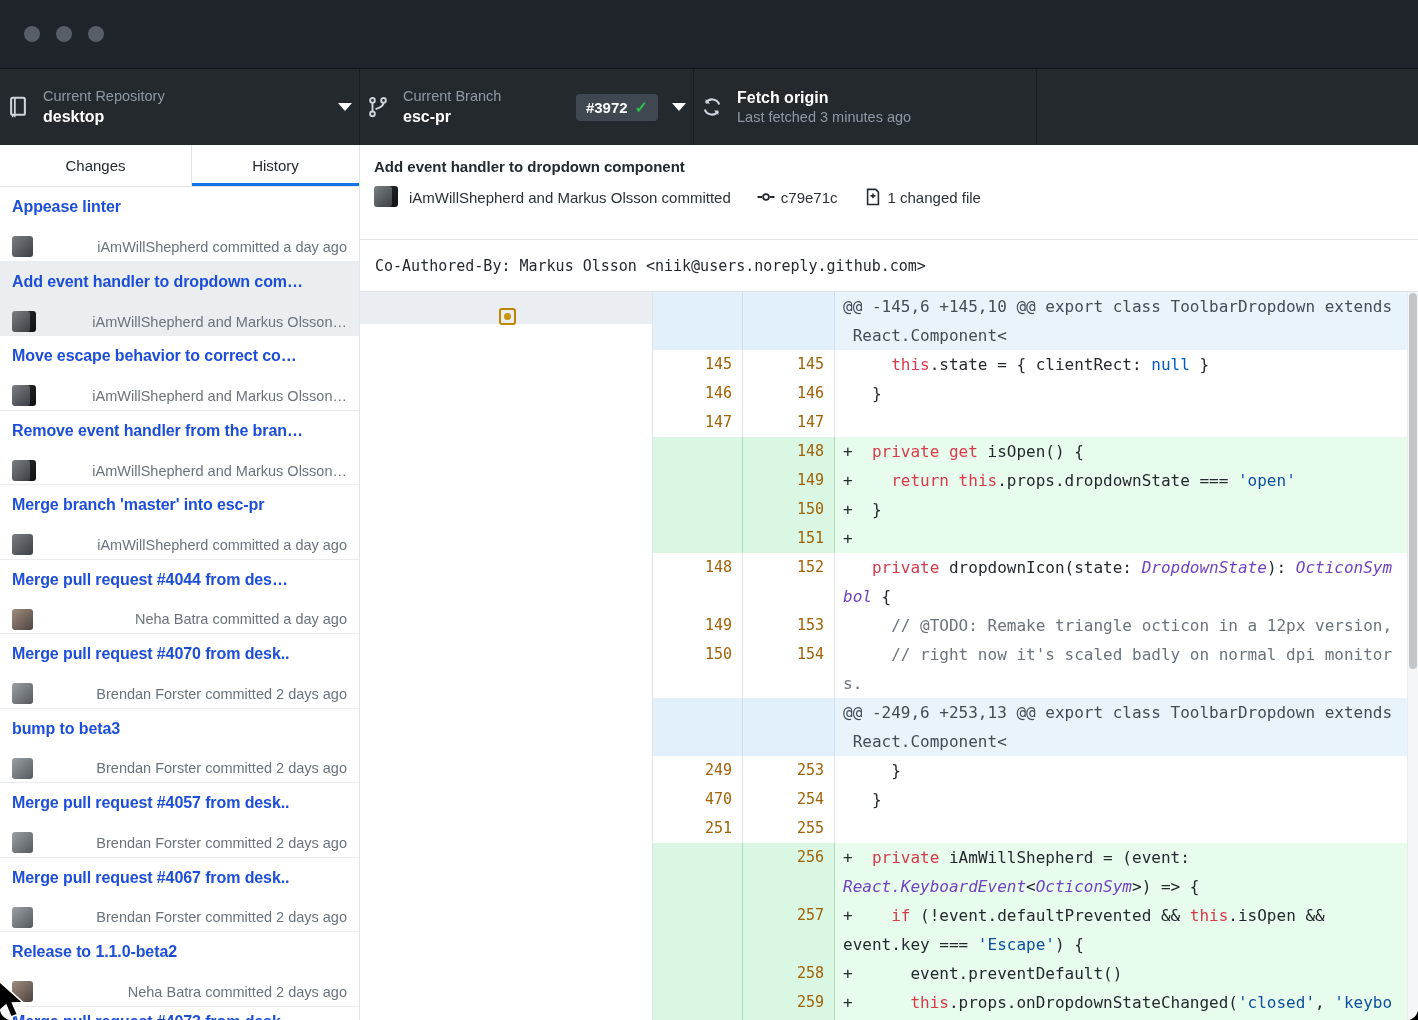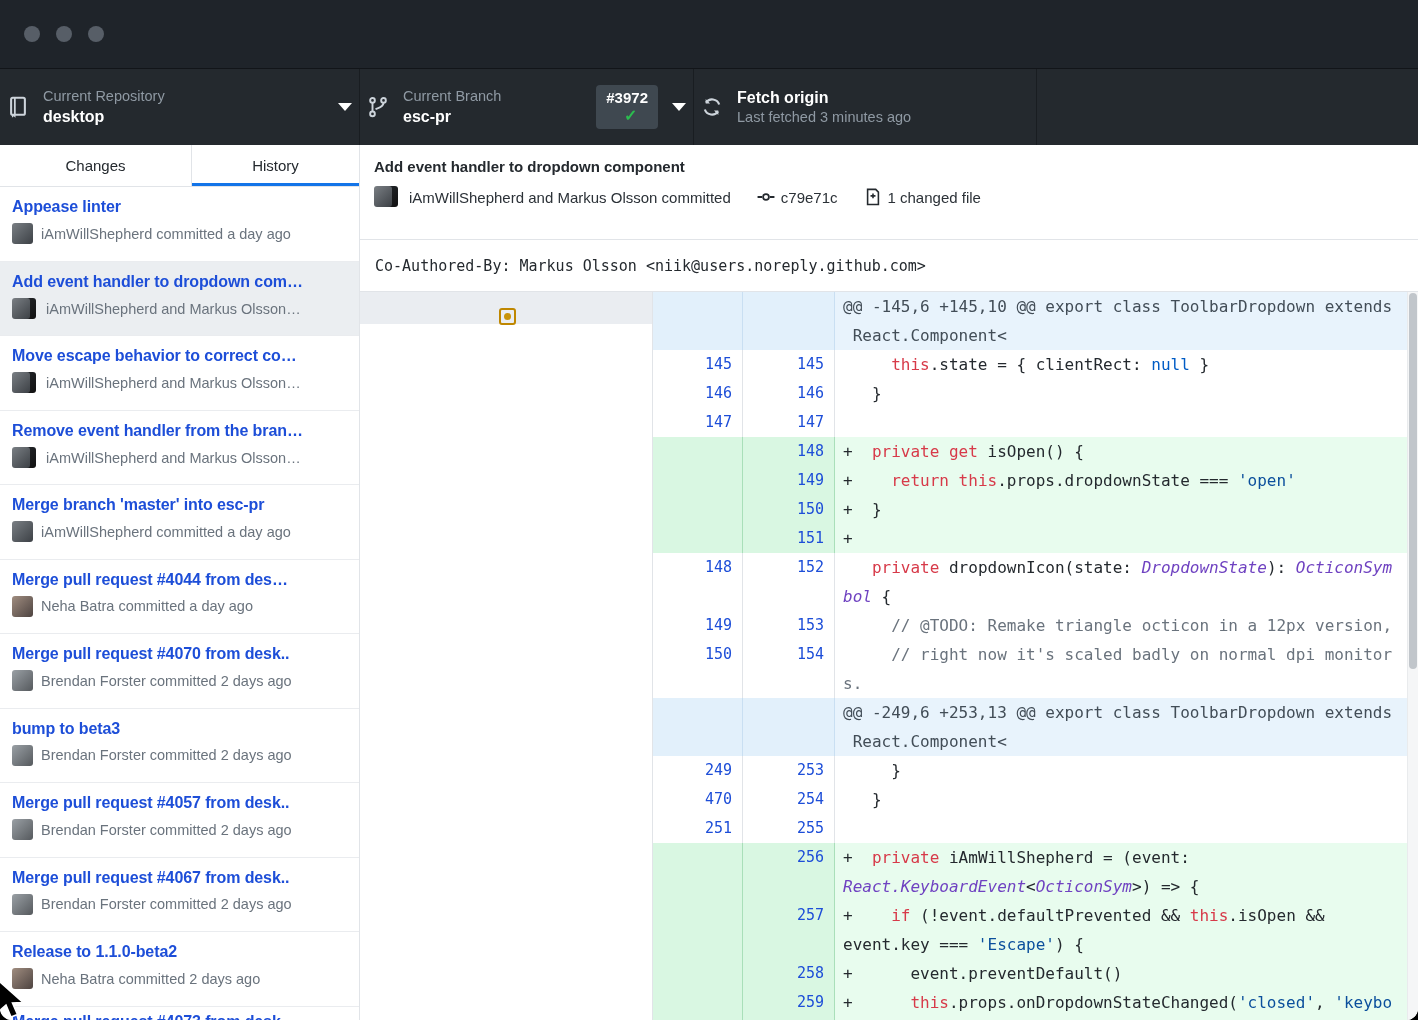--- a/index.html
+++ b/index.html
@@ -19,41 +19,41 @@
   .tb-sec.repo   { width:360px; }
   .tb-sec.branch { width:334px; }
   .tb-sec.fetch  { width:343px; }
   .tb-icon { width:22px; height:22px; margin-right:14px; flex:none; }
   .tb-col  { display:flex; flex-direction:column; justify-content:center; min-width:0; }
   .tb-label { font-size:14.5px; color:#8f99a3; line-height:19px; }
   .tb-value { font-size:16px; color:#fff; font-weight:bold; line-height:21px; }
   .caret { width:0; height:0; border-left:7px solid transparent; border-right:7px solid transparent;
            border-top:8px solid #fff; margin-left:auto; }
   .pr-badge { margin-left:14px; background:#3f4850; border-radius:4px; padding:4px 10px;
-              color:#fff; font-weight:bold; font-size:15px; display:flex; align-items:center;flex-direction:column; }
+              color:#fff; font-weight:bold; font-size:15px; display:flex; align-items:center; }
   .pr-badge .chk { color:#2bbd4f; font-weight:bold; margin-left:7px; font-size:16px; }
   .branch .caret { margin-left:14px; }
 
   
   .app { display:flex; height:875px; }
   .sidebar { width:360px; flex:none; border-right:1px solid #e1e4e8; display:flex;
              flex-direction:column; background:#fff; }
   .tabs { height:42px; display:flex; flex:none; border-bottom:1px solid #e1e4e8; }
   .tab { flex:1; display:flex; align-items:center; justify-content:center; font-size:15px;
          color:#24292e; cursor:pointer;margin-left:12px; }
   .tab + .tab { border-left:1px solid #e1e4e8; }
   .tab.active { box-shadow:inset 0 -3px 0 #1374e8; font-weight:normal; }
 
   .commit-list { flex:1; overflow:hidden; }
   .citem { height:74.5px; padding:11px 12px 0 12px; border-bottom:1px solid #eaecef; cursor:pointer; }
   .citem.selected { background:#ebeef1; }
   .citem.partial { height:13px; padding-top:6px; border-bottom:none; overflow:hidden; }
   .ctitle { font-size:16px; font-weight:bold; color:#1d4ed8; white-space:nowrap;
             overflow:hidden; letter-spacing:-0.1px; }
-  .cmeta { display:flex; align-items:center; margin-top:7px; }
+  .cmeta { display:flex; align-items:center; margin-top:20px;justify-content:space-between; }
   .cmeta span { font-size:14.5px; color:#6a737d; white-space:nowrap; overflow:hidden; }
   .av { width:21px; height:21px; border-radius:3px; flex:none; margin-right:8px;
         background:linear-gradient(135deg,#7a7f84,#3c4045); }
   .av.neha { background:linear-gradient(135deg,#a08d80,#4d4340); }
   .av.brendan { background:linear-gradient(135deg,#9aa0a5,#55595d); }
   .av-stack { position:relative; width:26px; height:22px; flex:none; margin-right:8px; }
   .av-stack .a1 { position:absolute; left:0; top:0; width:18px; height:21px; border-radius:3px;
                   background:linear-gradient(135deg,#7a7f84,#3c4045); z-index:2; }
   .av-stack .a2 { position:absolute; left:10px; top:0; width:14px; height:21px; border-radius:3px;
                   background:linear-gradient(135deg,#23262a,#111); z-index:1; }
@@ -80,21 +80,21 @@
   .mod-icon::after { content:""; position:absolute; left:50%; top:50%; width:7px; height:7px;
                      margin:-3.5px 0 0 -3.5px; border-radius:50%; background:#c9940a; }
 
   
   .diff { flex:1; position:relative; overflow:hidden; background:#fff; }
   .diff-scroll { position:absolute; left:0; right:11px; top:0; }
   .drow { display:flex; align-items:stretch; }
   .g1 { width:90px; flex:none; border-right:1px solid #e1e4e8; }
   .g2 { width:92px; flex:none; border-right:1px solid #e1e4e8; }
   .gut { font-family:"DejaVu Sans Mono", monospace; font-size:15px; line-height:29px;
-         color:#1d4ed8; text-align:right; padding-right:10px; }
+         color:#a16207; text-align:right; padding-right:10px; }
   .code { flex:1; font-family:"DejaVu Sans Mono", monospace; font-size:16px; line-height:29px;
           color:#24292e; padding-left:8px; white-space:pre-wrap; word-break:break-all; min-width:0; }
   .drow.hunk .g1, .drow.hunk .g2 { background:#e2f0fb; border-color:#c9dff2; }
   .drow.hunk .code { background:#e8f3fc; color:#424d57; }
   .drow.add .g1, .drow.add .g2 { background:#d9f7e2; border-color:#a9dfb9; }
   .drow.add .code { background:#e8fcee; }
   .k { color:#d73a49; } .t { color:#6f42c1;font-style:italic; } .s { color:#0b4f9c; }
   .n { color:#005cc5; } .c { color:#6a737d; } .h { color:#424d57; }
 
   .sbar { position:absolute; right:0; top:0; width:11px; height:100%;

